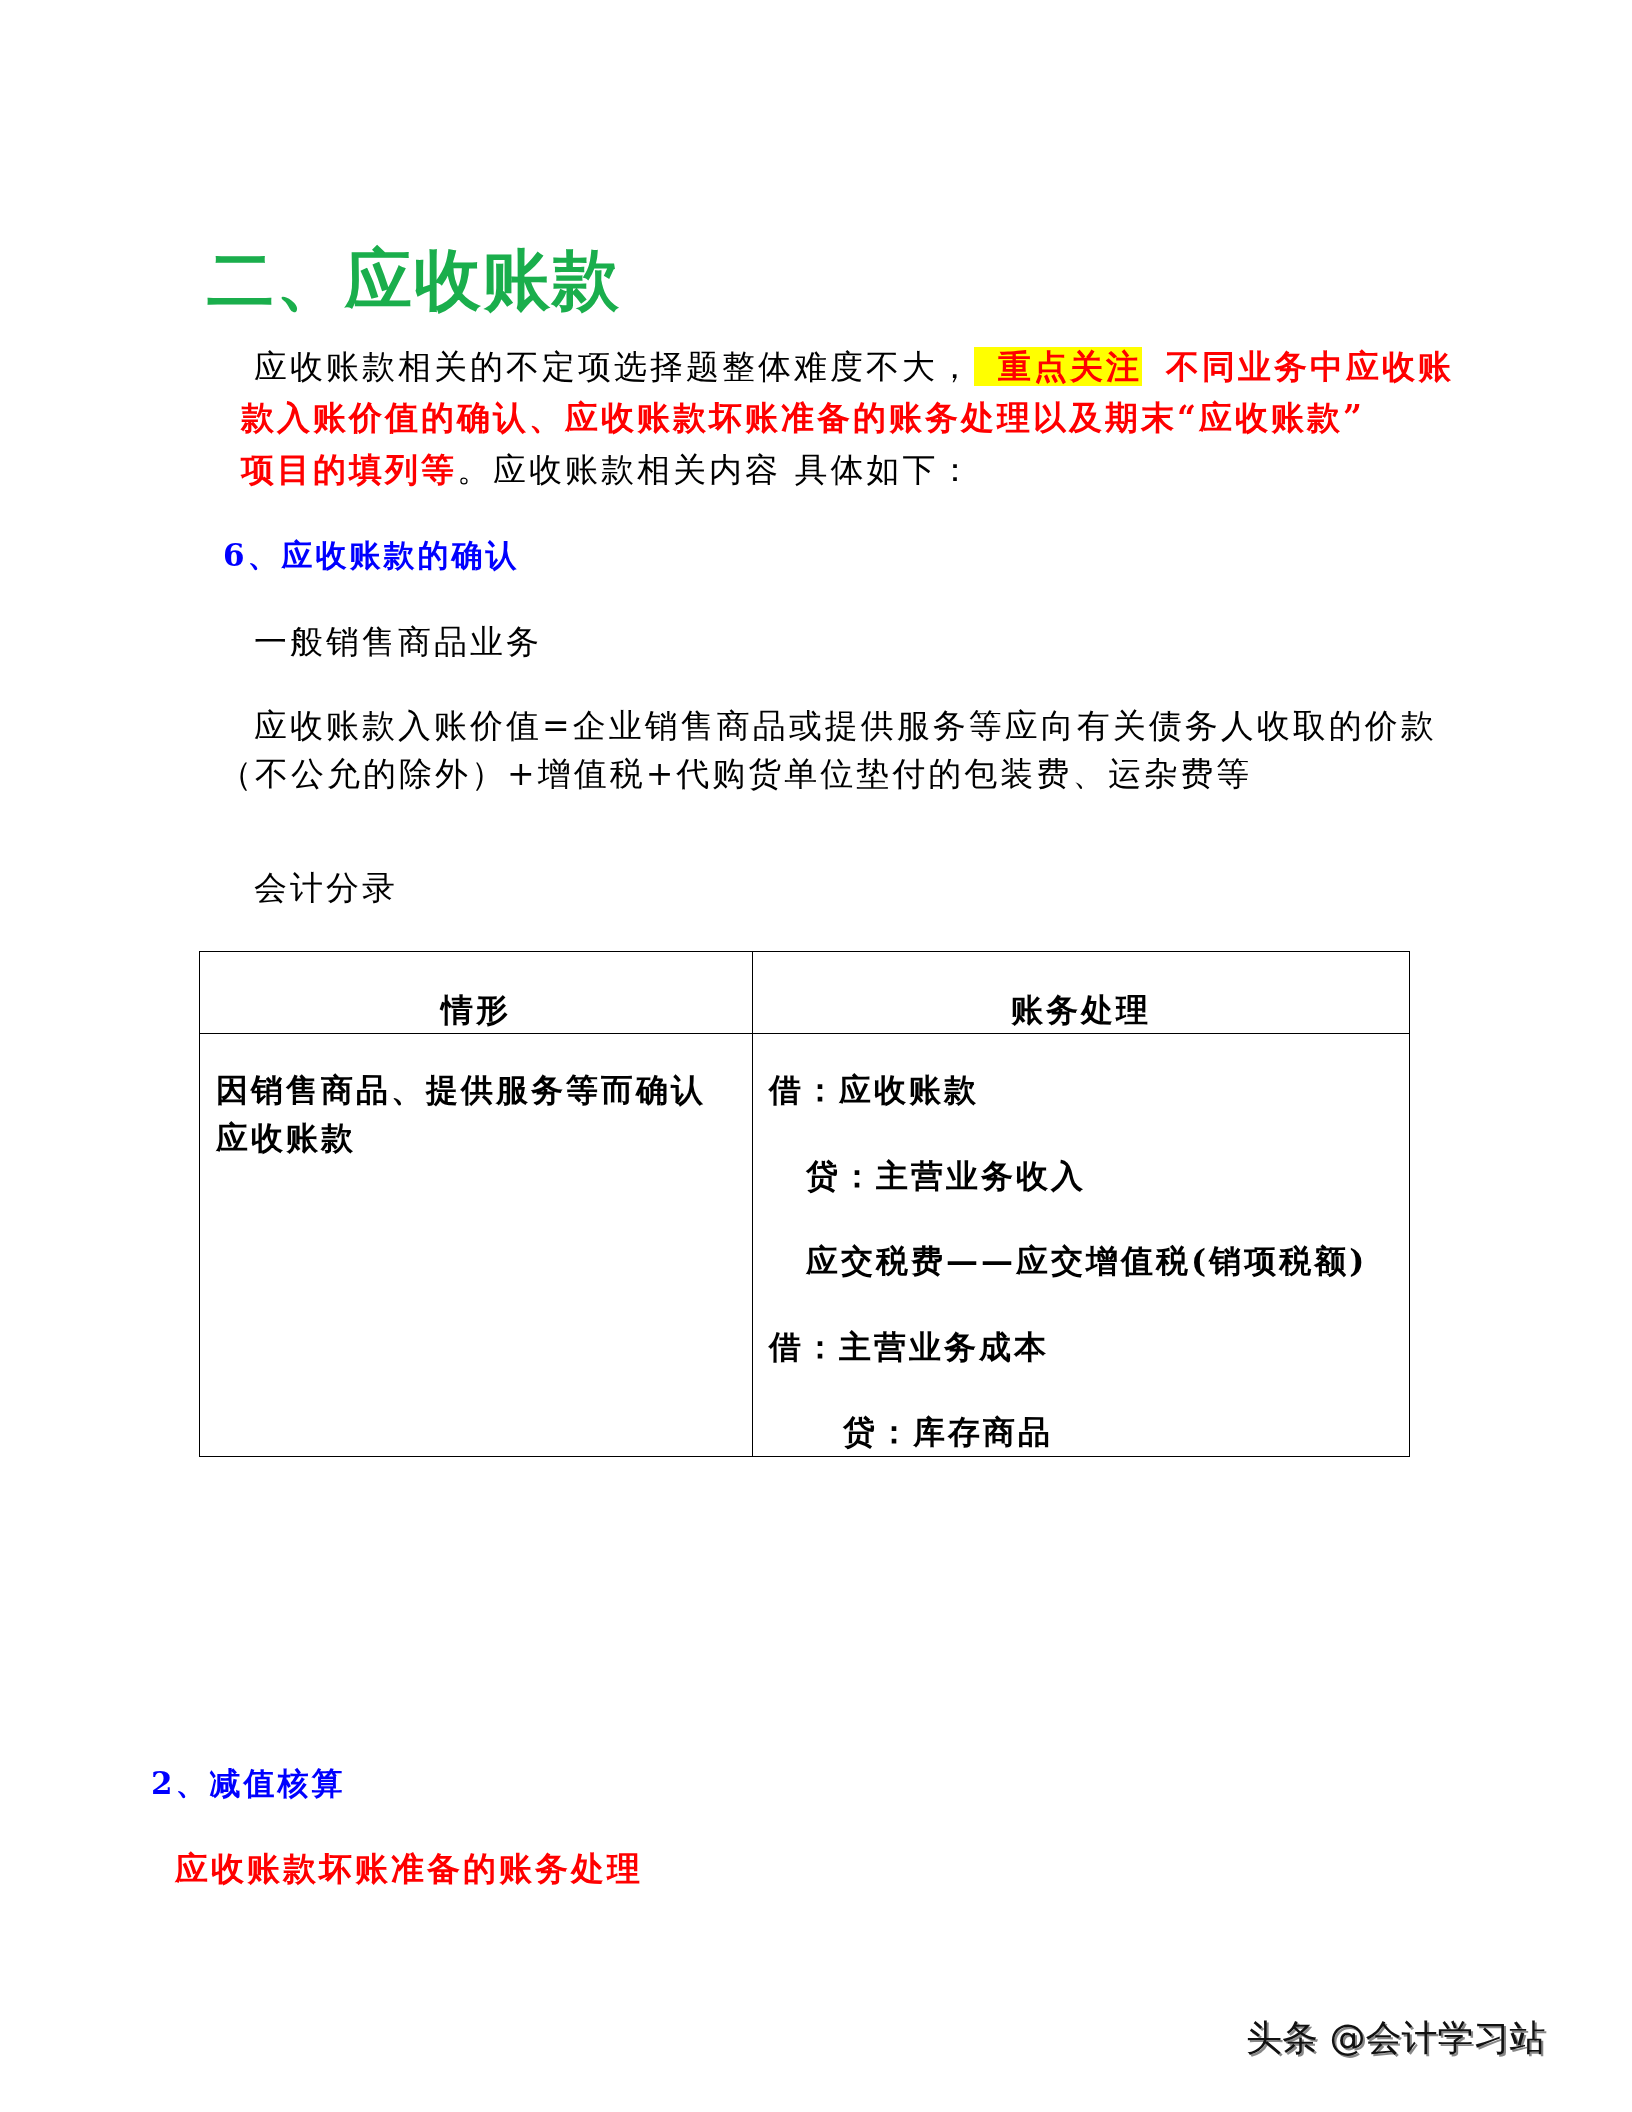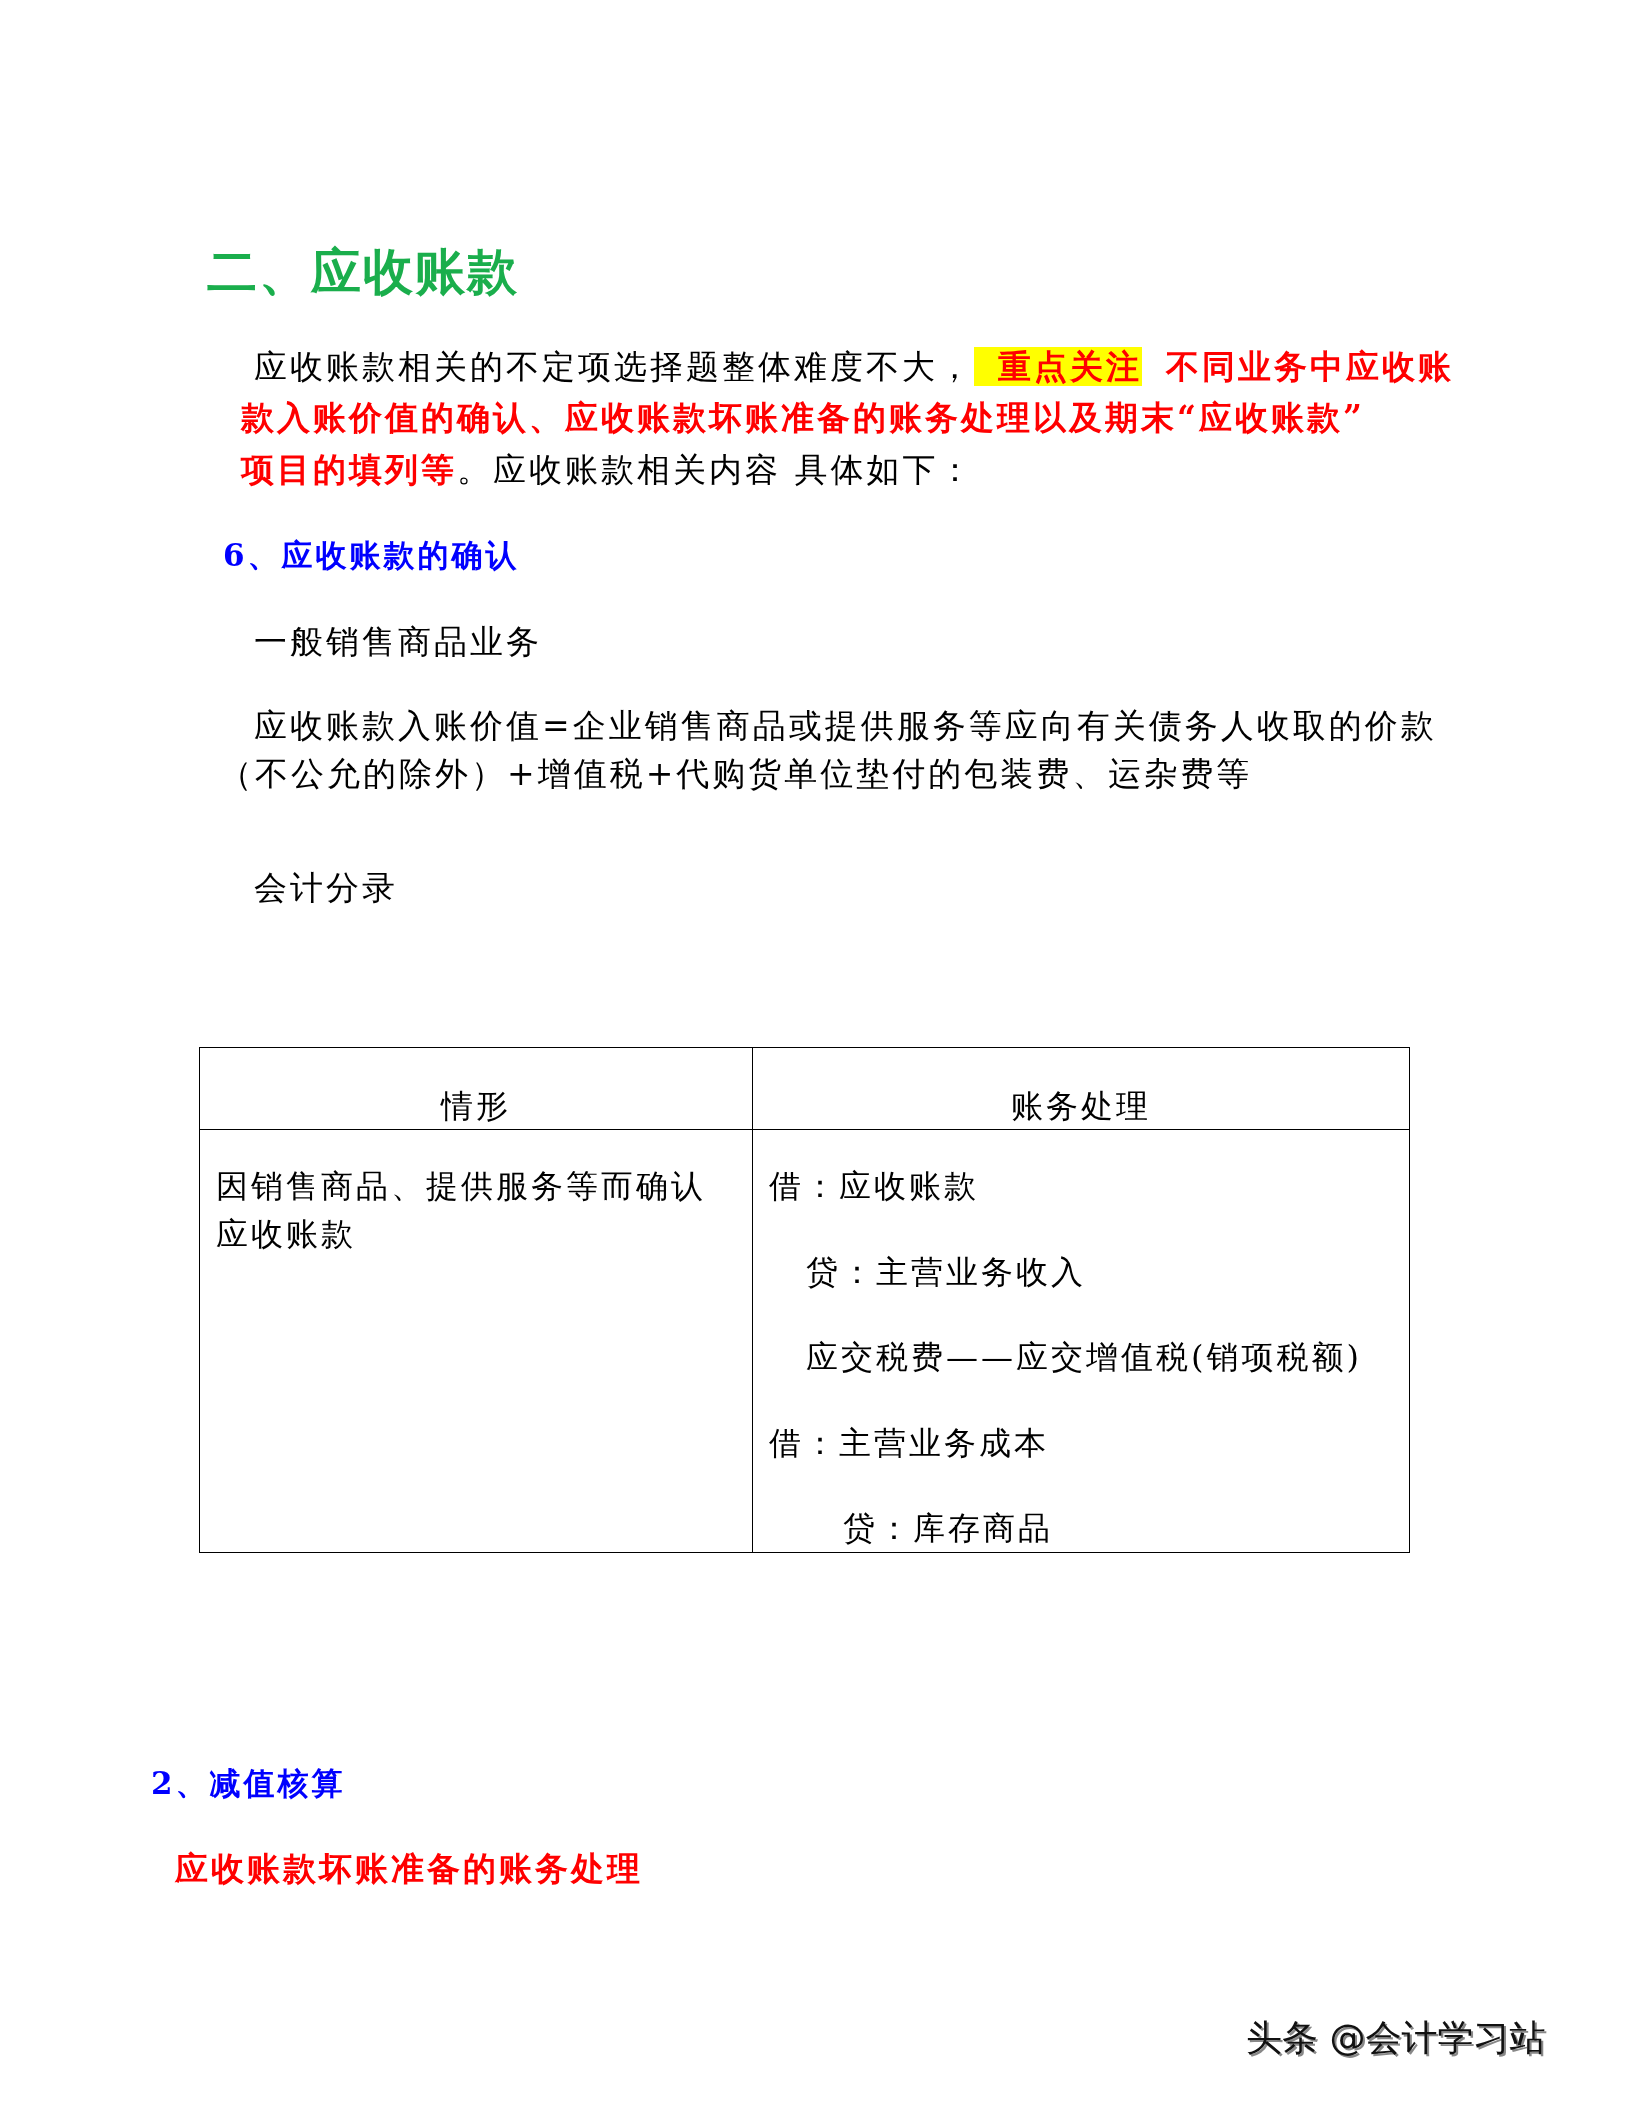--- a/index.html
+++ b/index.html
@@ -1,27 +1,27 @@
 <!DOCTYPE html>
 <html><head>
 <meta charset="utf-8">
 <style>
   html, body { margin:0; padding:0; background:#ffffff; }
   body { width:1632px; height:2112px; position:relative; overflow:hidden;
          font-family:"DejaVu Serif", "Liberation Serif", serif; color:#000; }
   .abs { position:absolute; white-space:nowrap; line-height:1; }
-  .title { left:207px; top:247px; font-size:50px; font-weight:bold; color:#1aae4c;
+  .title { left:207px; top:247px; font-size:67px; font-weight:bold; color:#1aae4c;
            font-family:"DejaVu Sans", "Liberation Sans", sans-serif; letter-spacing:2px; }
   .body-txt { font-size:33px; letter-spacing:3px; }
   .red { color:#ff0000;padding-left:24px; }
   .blue { color:#0000ff; }
   .hl { background:#ffff00; }
   .bold { font-weight:bold; }
-  table.t { position:absolute; left:199px; top:1047px; width:1211px; border-collapse:collapse;
-            font-size:32px; letter-spacing:3px; }
+  table.t { position:absolute; left:199px; top:951px; width:1211px; border-collapse:collapse;
+            font-size:32px; letter-spacing:3px;font-weight:bold; }
   table.t td { border:1.5px solid #000; vertical-align:top; padding:0; position:relative; }
   .cellbox { position:relative; }
   .cline { position:absolute; white-space:nowrap; line-height:1; }
   .watermark { left:1246px; top:2020px; font-size:36px; color:#111;
                font-family:"DejaVu Sans", "Liberation Sans", sans-serif;
                text-shadow:2px 2px 0 #888; }
 </style>
 </head>
 <body>
 

